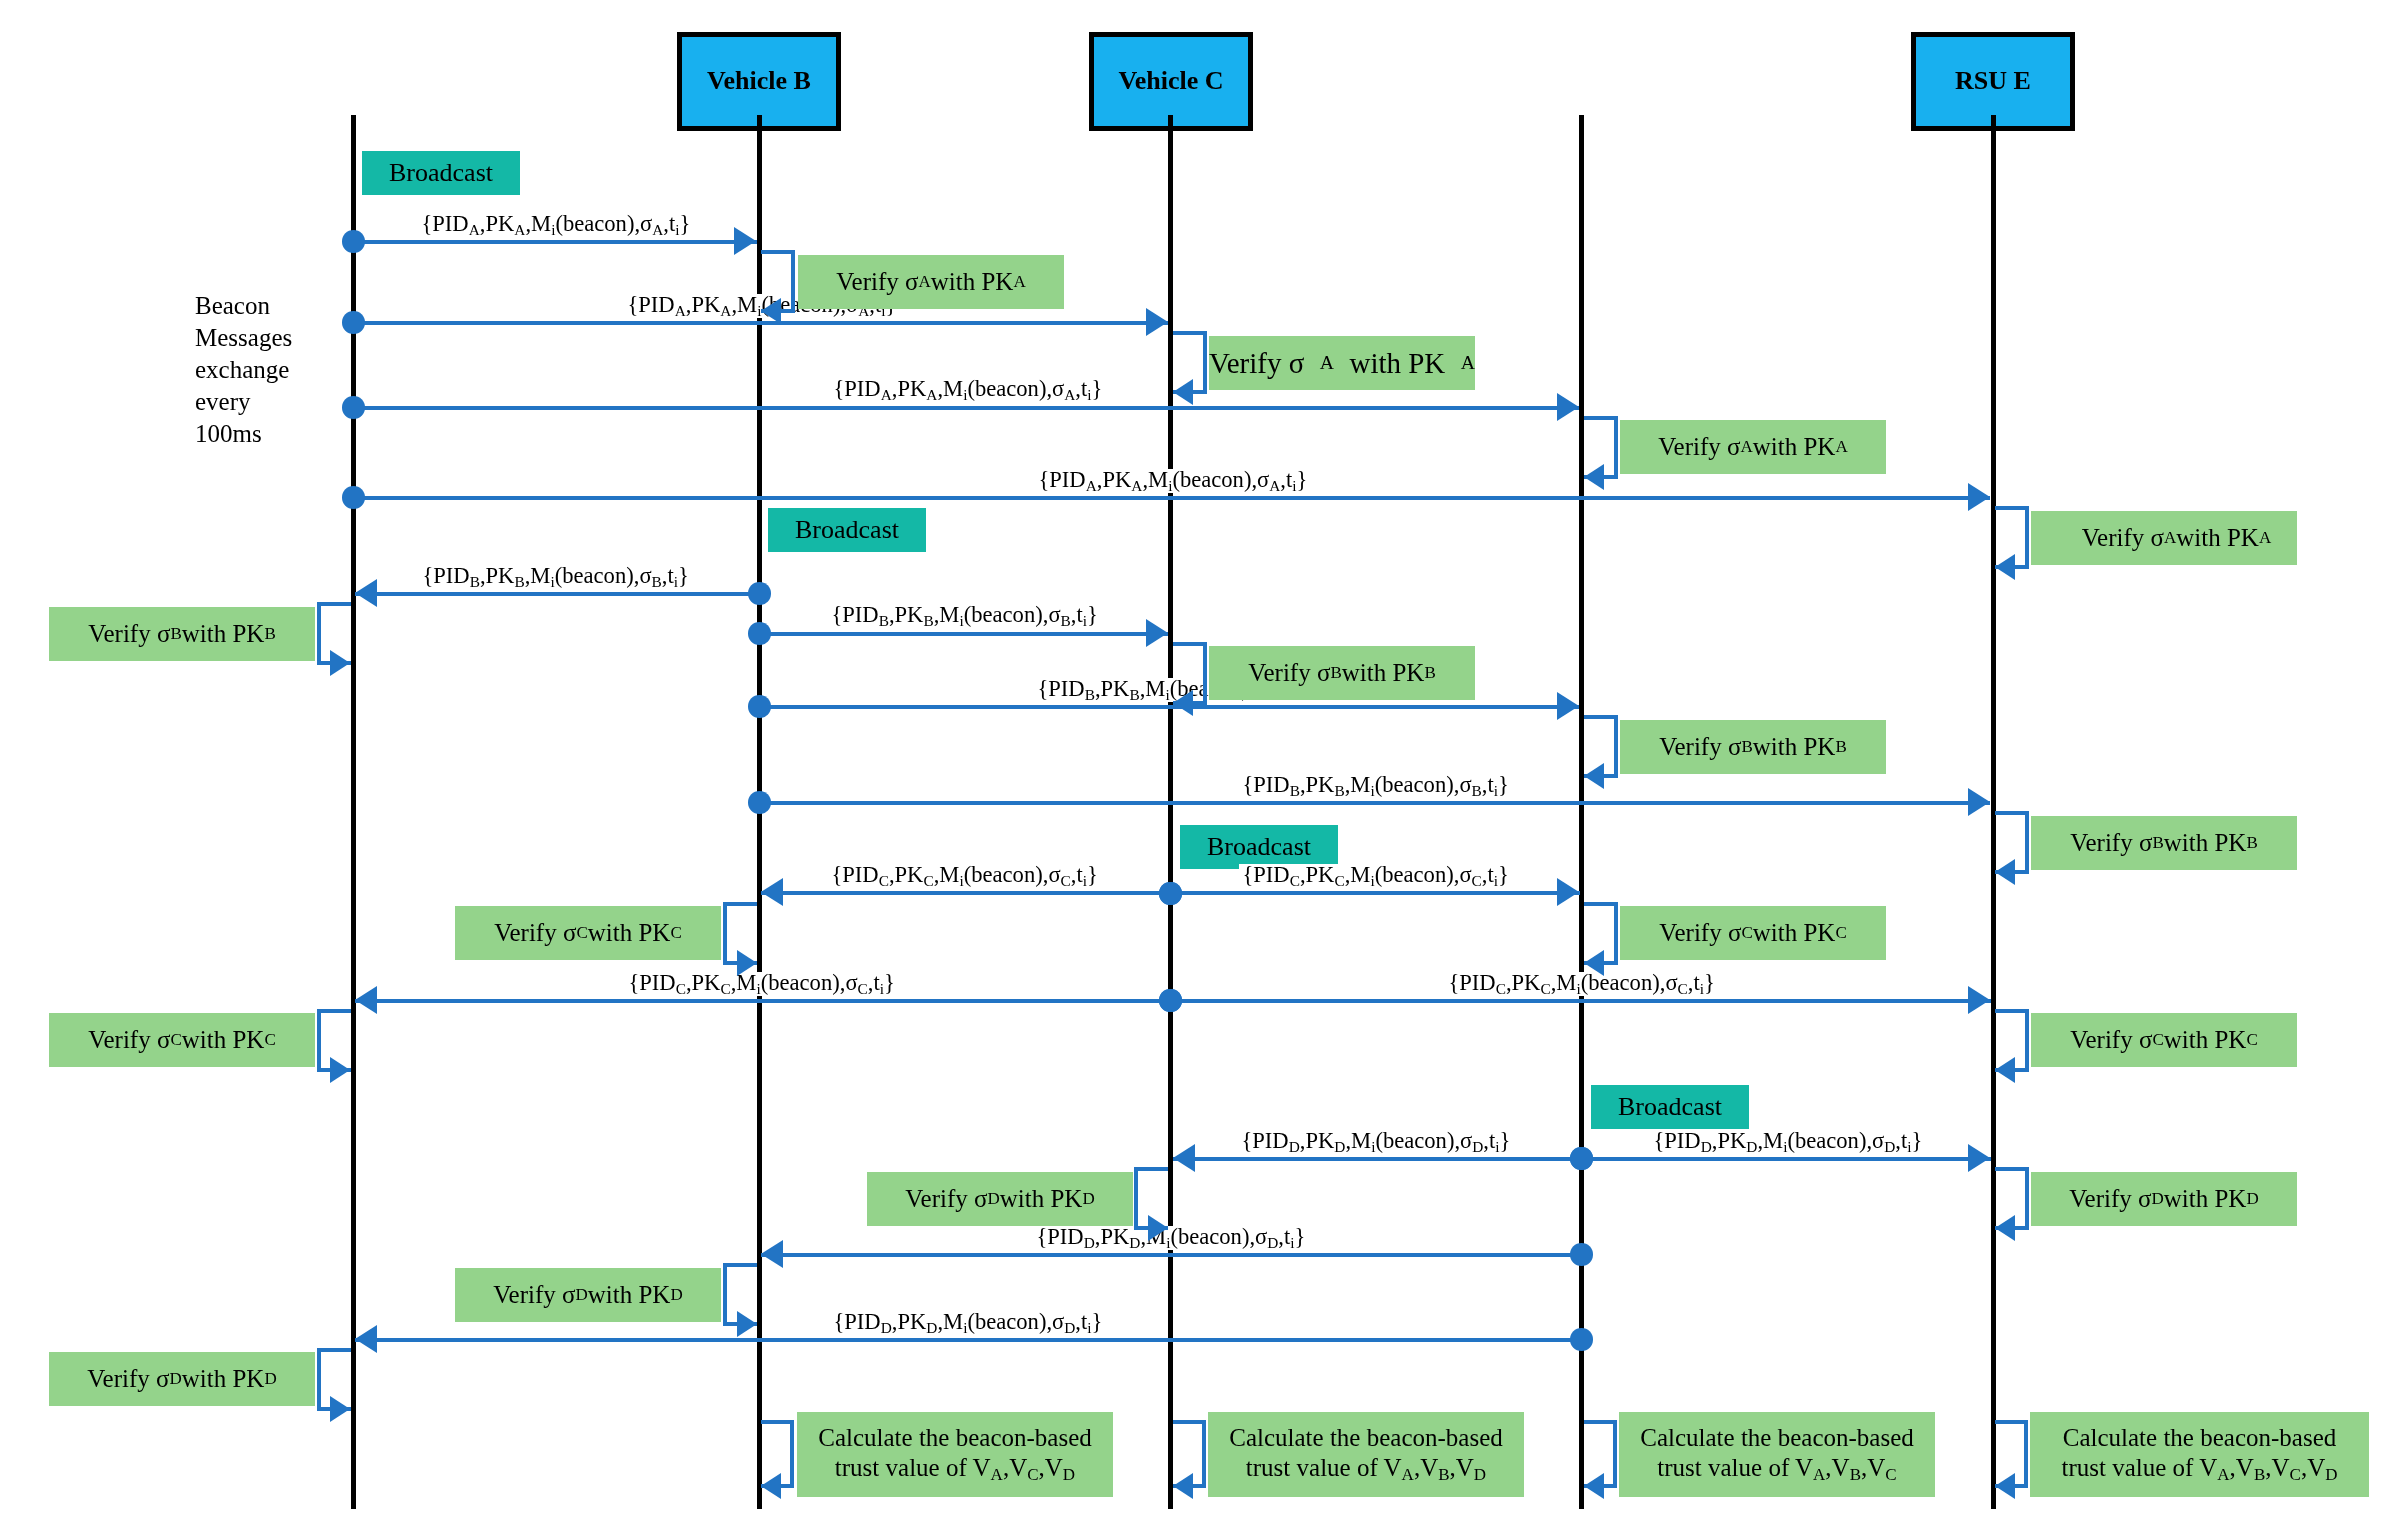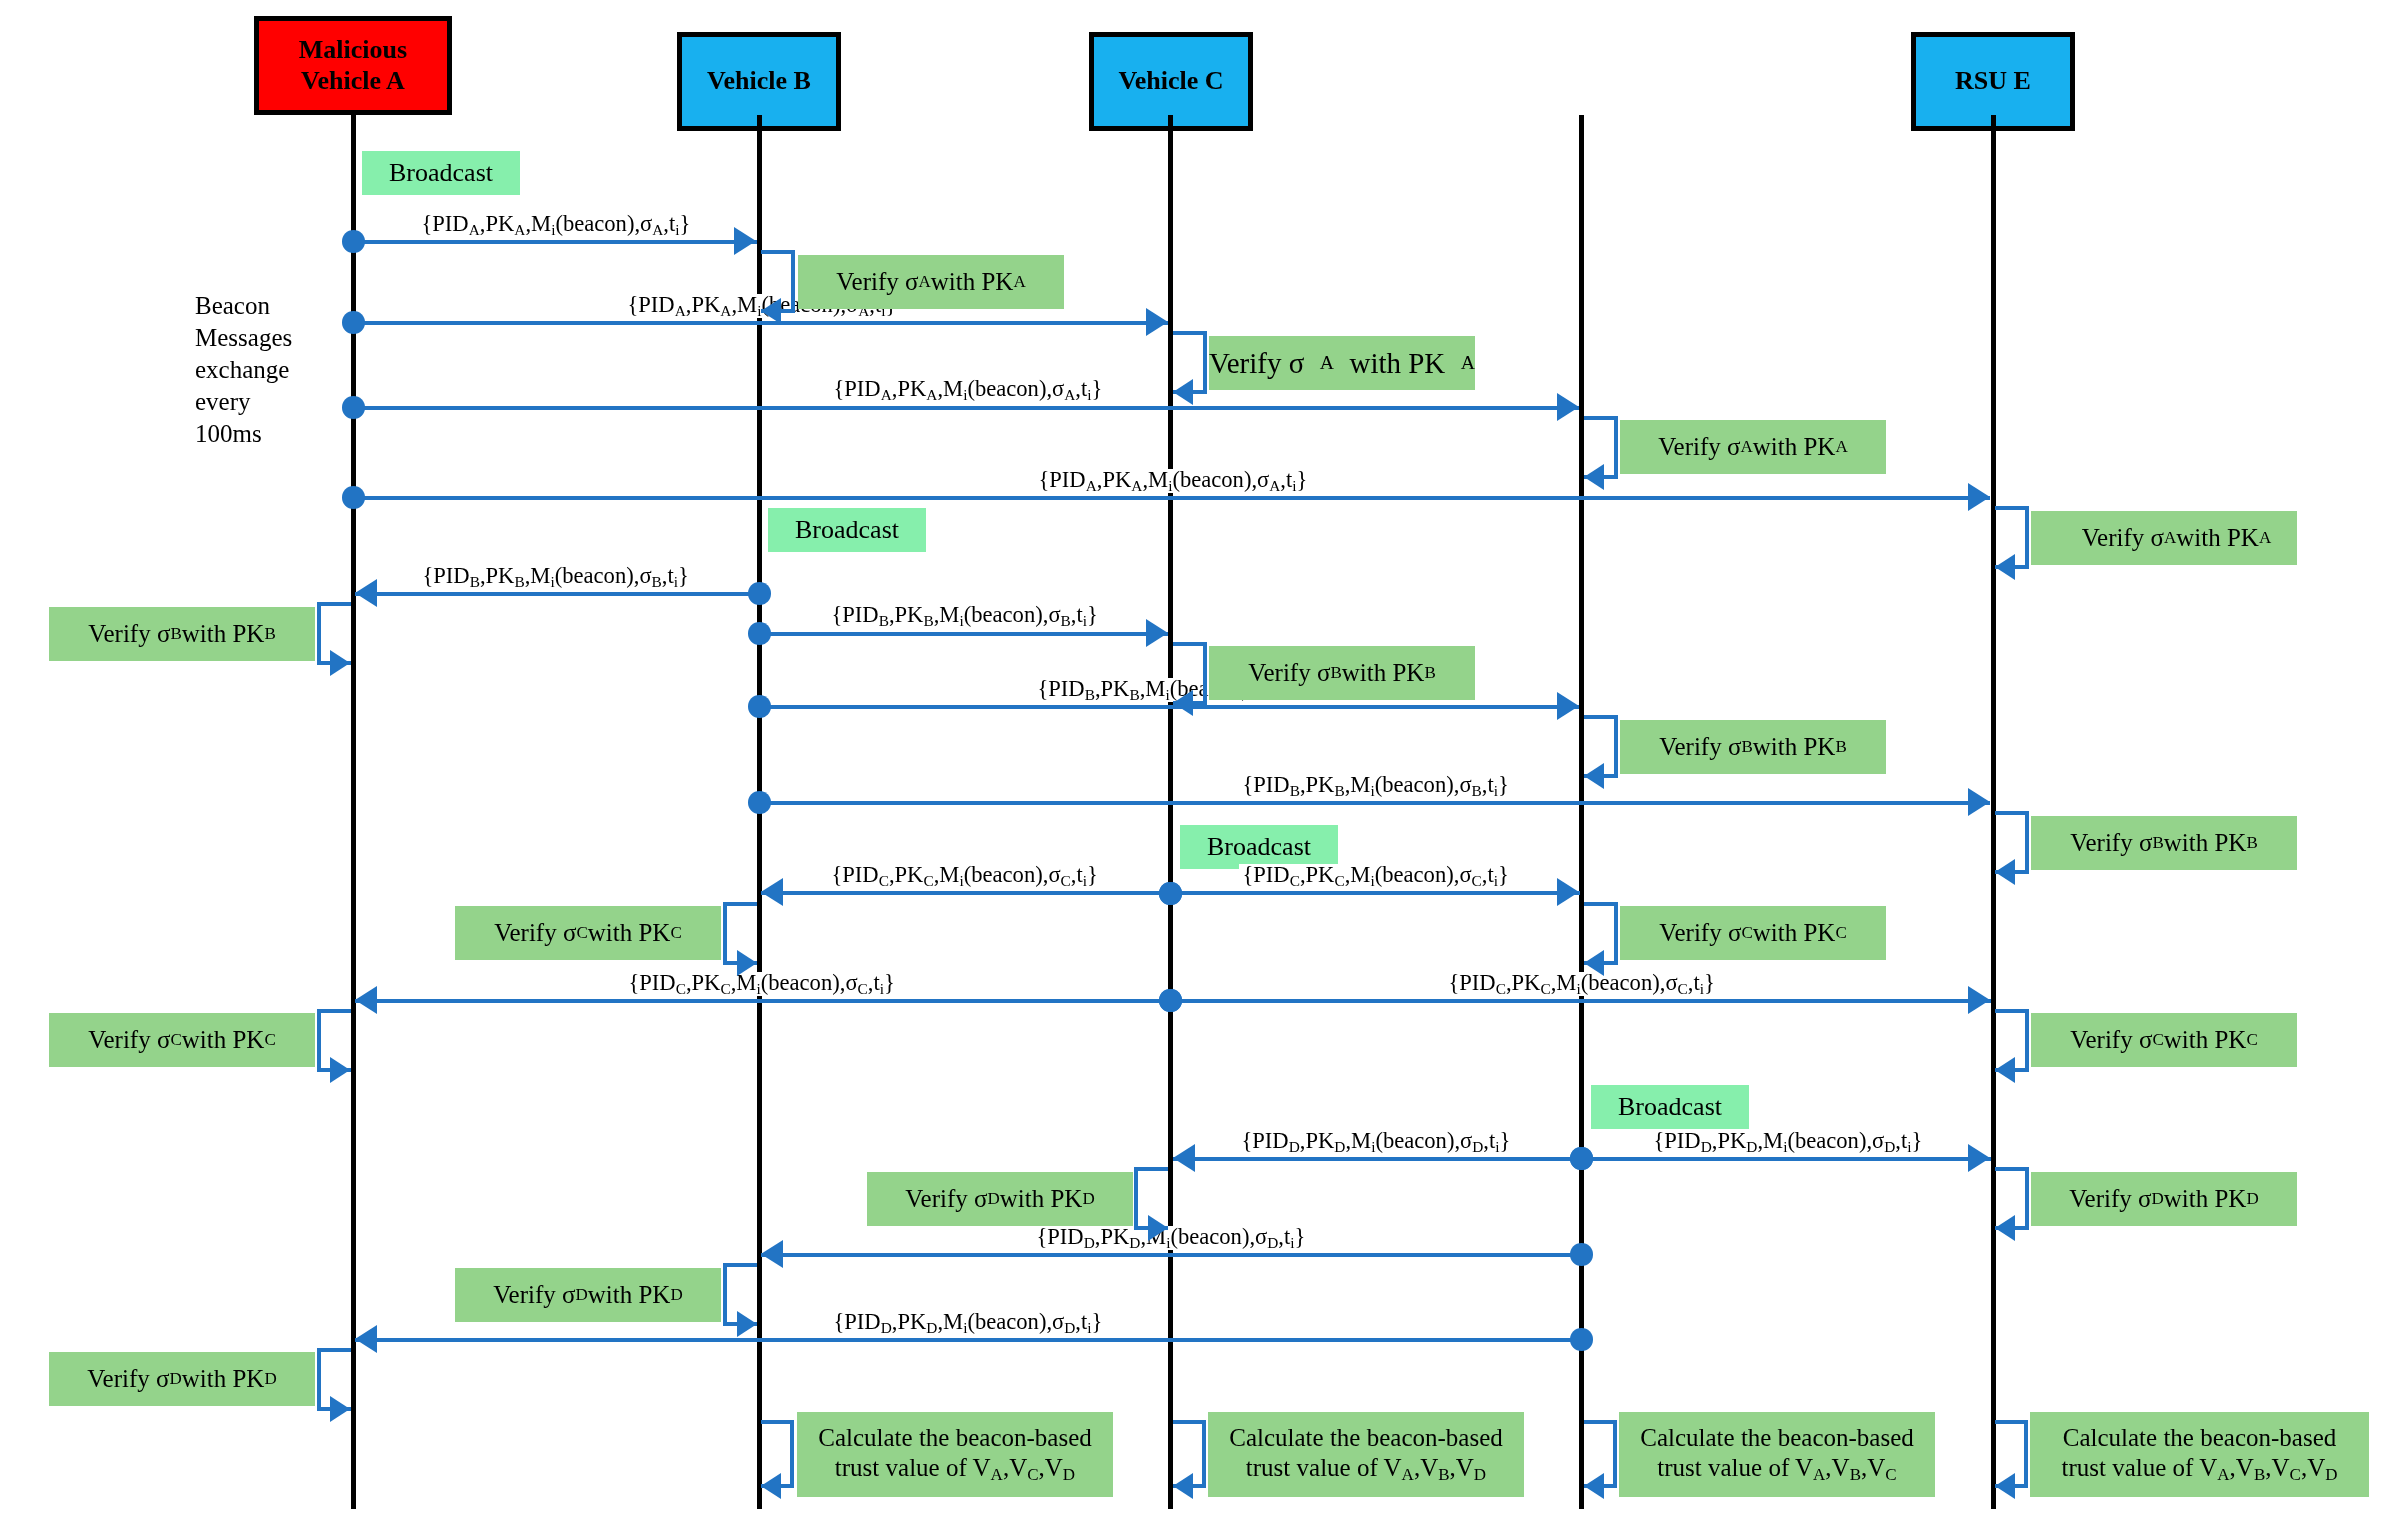--- a/index.html
+++ b/index.html
@@ -34,34 +34,31 @@
   .loop.r{border:4px solid #2274c4;border-left:none;}
   .loopcap{position:absolute;width:0;height:0;border-top:13.6px solid transparent;
            border-bottom:13.6px solid transparent;}
   .loopcap.right{border-left:20.3px solid #2274c4;}
   .loopcap.left{border-right:20.3px solid #2274c4;}
 
   
   .note{position:absolute;box-sizing:border-box;display:flex;align-items:center;
         justify-content:center;text-align:center;color:#000;line-height:1.2;}
   .note.green{background:#94d38b;}
-  .note.orange{background:#86efac;}
+  .note.orange{background:#14b8a6;}
 
   
   .sidetext{position:absolute;color:#000;line-height:1.28;font-size:25px;margin-top:8px;}
 
   sub{font-size:0.68em;vertical-align:-0.26em;}
 </style>
 </head>
 <body>
 
 <div id="canvas">
-    <div class="actor red" style="left: 254px; top: 16px; width: 198px; height: 99px; font-size: 26px;">
-      <div>Malicious<br>Vehicle A</div>
-    </div>
     <div class="lifeline" style="left: 351px; top: 115px; height: 1394px;"></div>
     <div class="actor blue" style="left: 677px; top: 16px; width: 164px; height: 99px; font-size: 26px;">
       <div>Vehicle B</div>
     </div>
     <div class="lifeline" style="left: 757px; top: 115px; height: 1394px;"></div>
     <div class="actor blue" style="left: 1089px; top: 16px; width: 164px; height: 99px; font-size: 26px;">
       <div>Vehicle C</div>
     </div>
     <div class="lifeline" style="left: 1168px; top: 115px; height: 1394px;"></div>
     <div class="lifeline" style="left: 1579px; top: 115px; height: 1394px;"></div>

